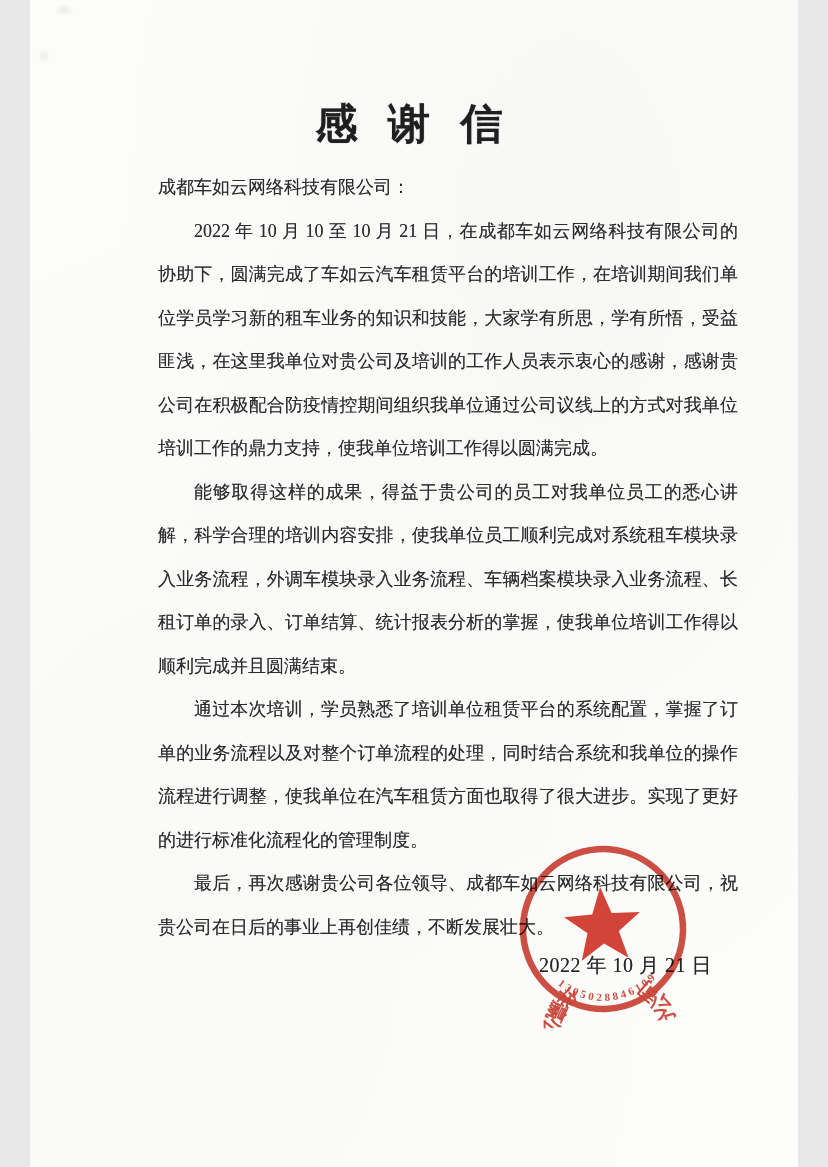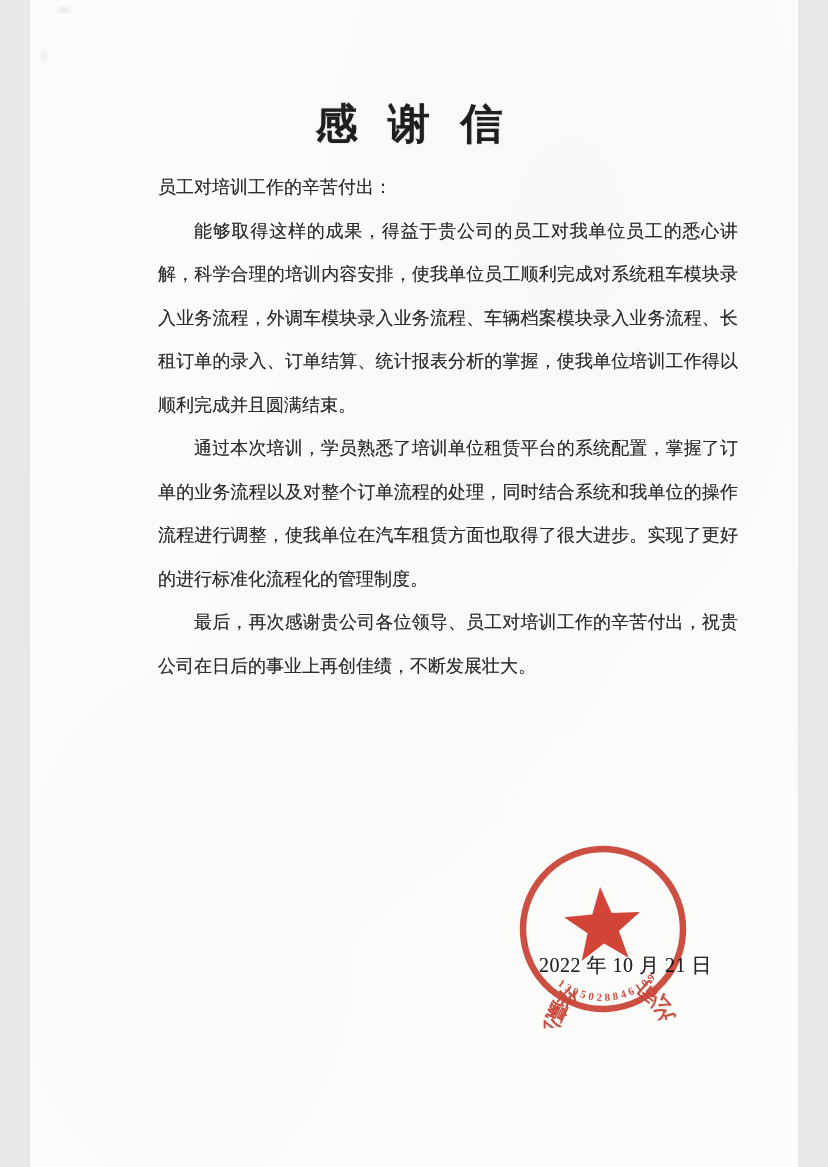--- a/index.html
+++ b/index.html
@@ -81,24 +81,25 @@
 
 <div class="page">
 
   <div class="artifact a1"></div>
   <div class="artifact a2"></div>
   <div class="artifact a3"></div>
 
   <h1 class="title">感 谢 信</h1>
 
   <div class="content">
-    <p class="salutation">员工对培训工作的辛苦付出：</p>
+    <p class="salutation">成都车如云网络科技有限公司：</p>
+    <p class="para">2022 年 10 月 10 至 10 月 21 日，在成都车如云网络科技有限公司的协助下，圆满完成了车如云汽车租赁平台的培训工作，在培训期间我们单位学员学习新的租车业务的知识和技能，大家学有所思，学有所悟，受益匪浅，在这里我单位对贵公司及培训的工作人员表示衷心的感谢，感谢贵公司在积极配合防疫情控期间组织我单位通过公司议线上的方式对我单位培训工作的鼎力支持，使我单位培训工作得以圆满完成。</p>
     <p class="para">能够取得这样的成果，得益于贵公司的员工对我单位员工的悉心讲解，科学合理的培训内容安排，使我单位员工顺利完成对系统租车模块录入业务流程，外调车模块录入业务流程、车辆档案模块录入业务流程、长租订单的录入、订单结算、统计报表分析的掌握，使我单位培训工作得以顺利完成并且圆满结束。</p>
     <p class="para">通过本次培训，学员熟悉了培训单位租赁平台的系统配置，掌握了订单的业务流程以及对整个订单流程的处理，同时结合系统和我单位的操作流程进行调整，使我单位在汽车租赁方面也取得了很大进步。实现了更好的进行标准化流程化的管理制度。</p>
-    <p class="para">最后，再次感谢贵公司各位领导、员工对培训工作的辛苦付出，祝贵公司在日后的事业上再创佳绩，不断发展壮大。</p>
+    <p class="para">最后，再次感谢贵公司各位领导、成都车如云网络科技有限公司，祝贵公司在日后的事业上再创佳绩，不断发展壮大。</p>
   </div>
 
   <div class="date-line">2022 年 10 月 21 日</div>
 
   <svg class="seal" viewBox="0 0 190 190">
     <defs>
       <path id="companyArc" d="M 57.1,149.1 A 66,66 0 1 0 132.9,149.1" fill="none"></path>
       <path id="serialArc" d="M 44.1,145.9 A 72,72 0 0 0 145.9,145.9" fill="none"></path>
     </defs>
     <circle cx="95" cy="95" r="80" fill="none" style="stroke: var(--seal-red, #c9392b); stroke-width: 6.5; opacity: .95;"></circle>

